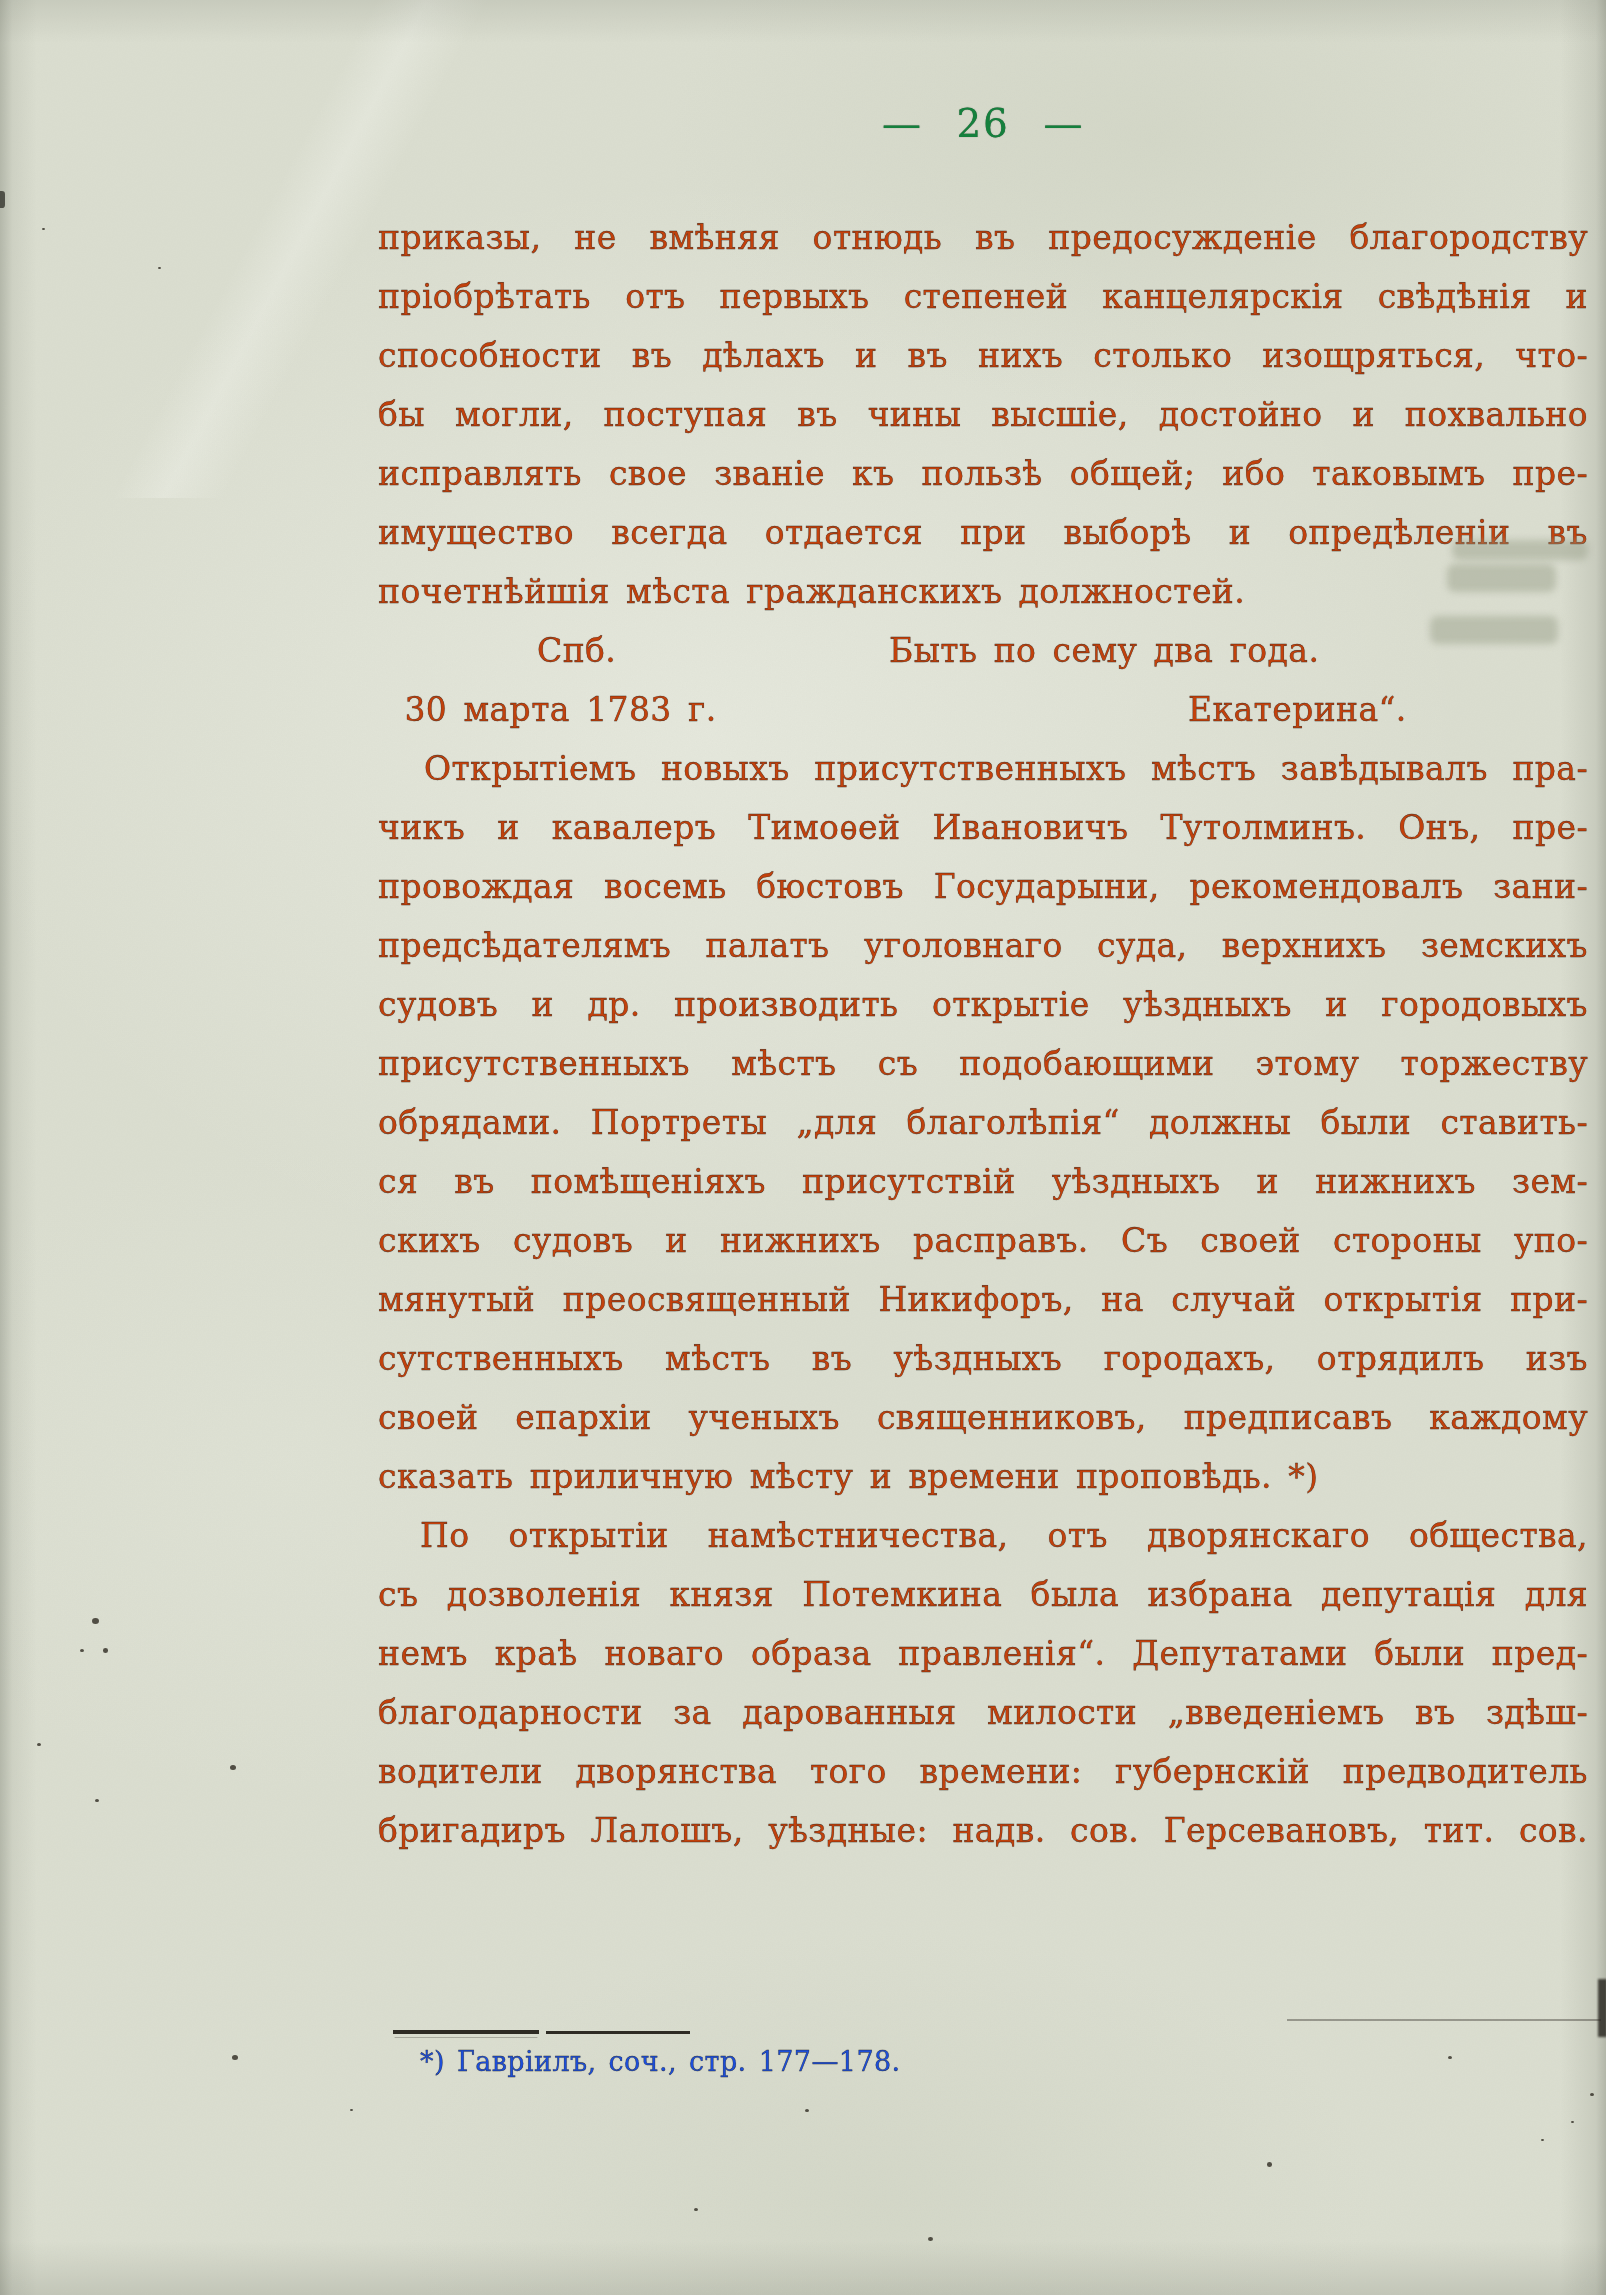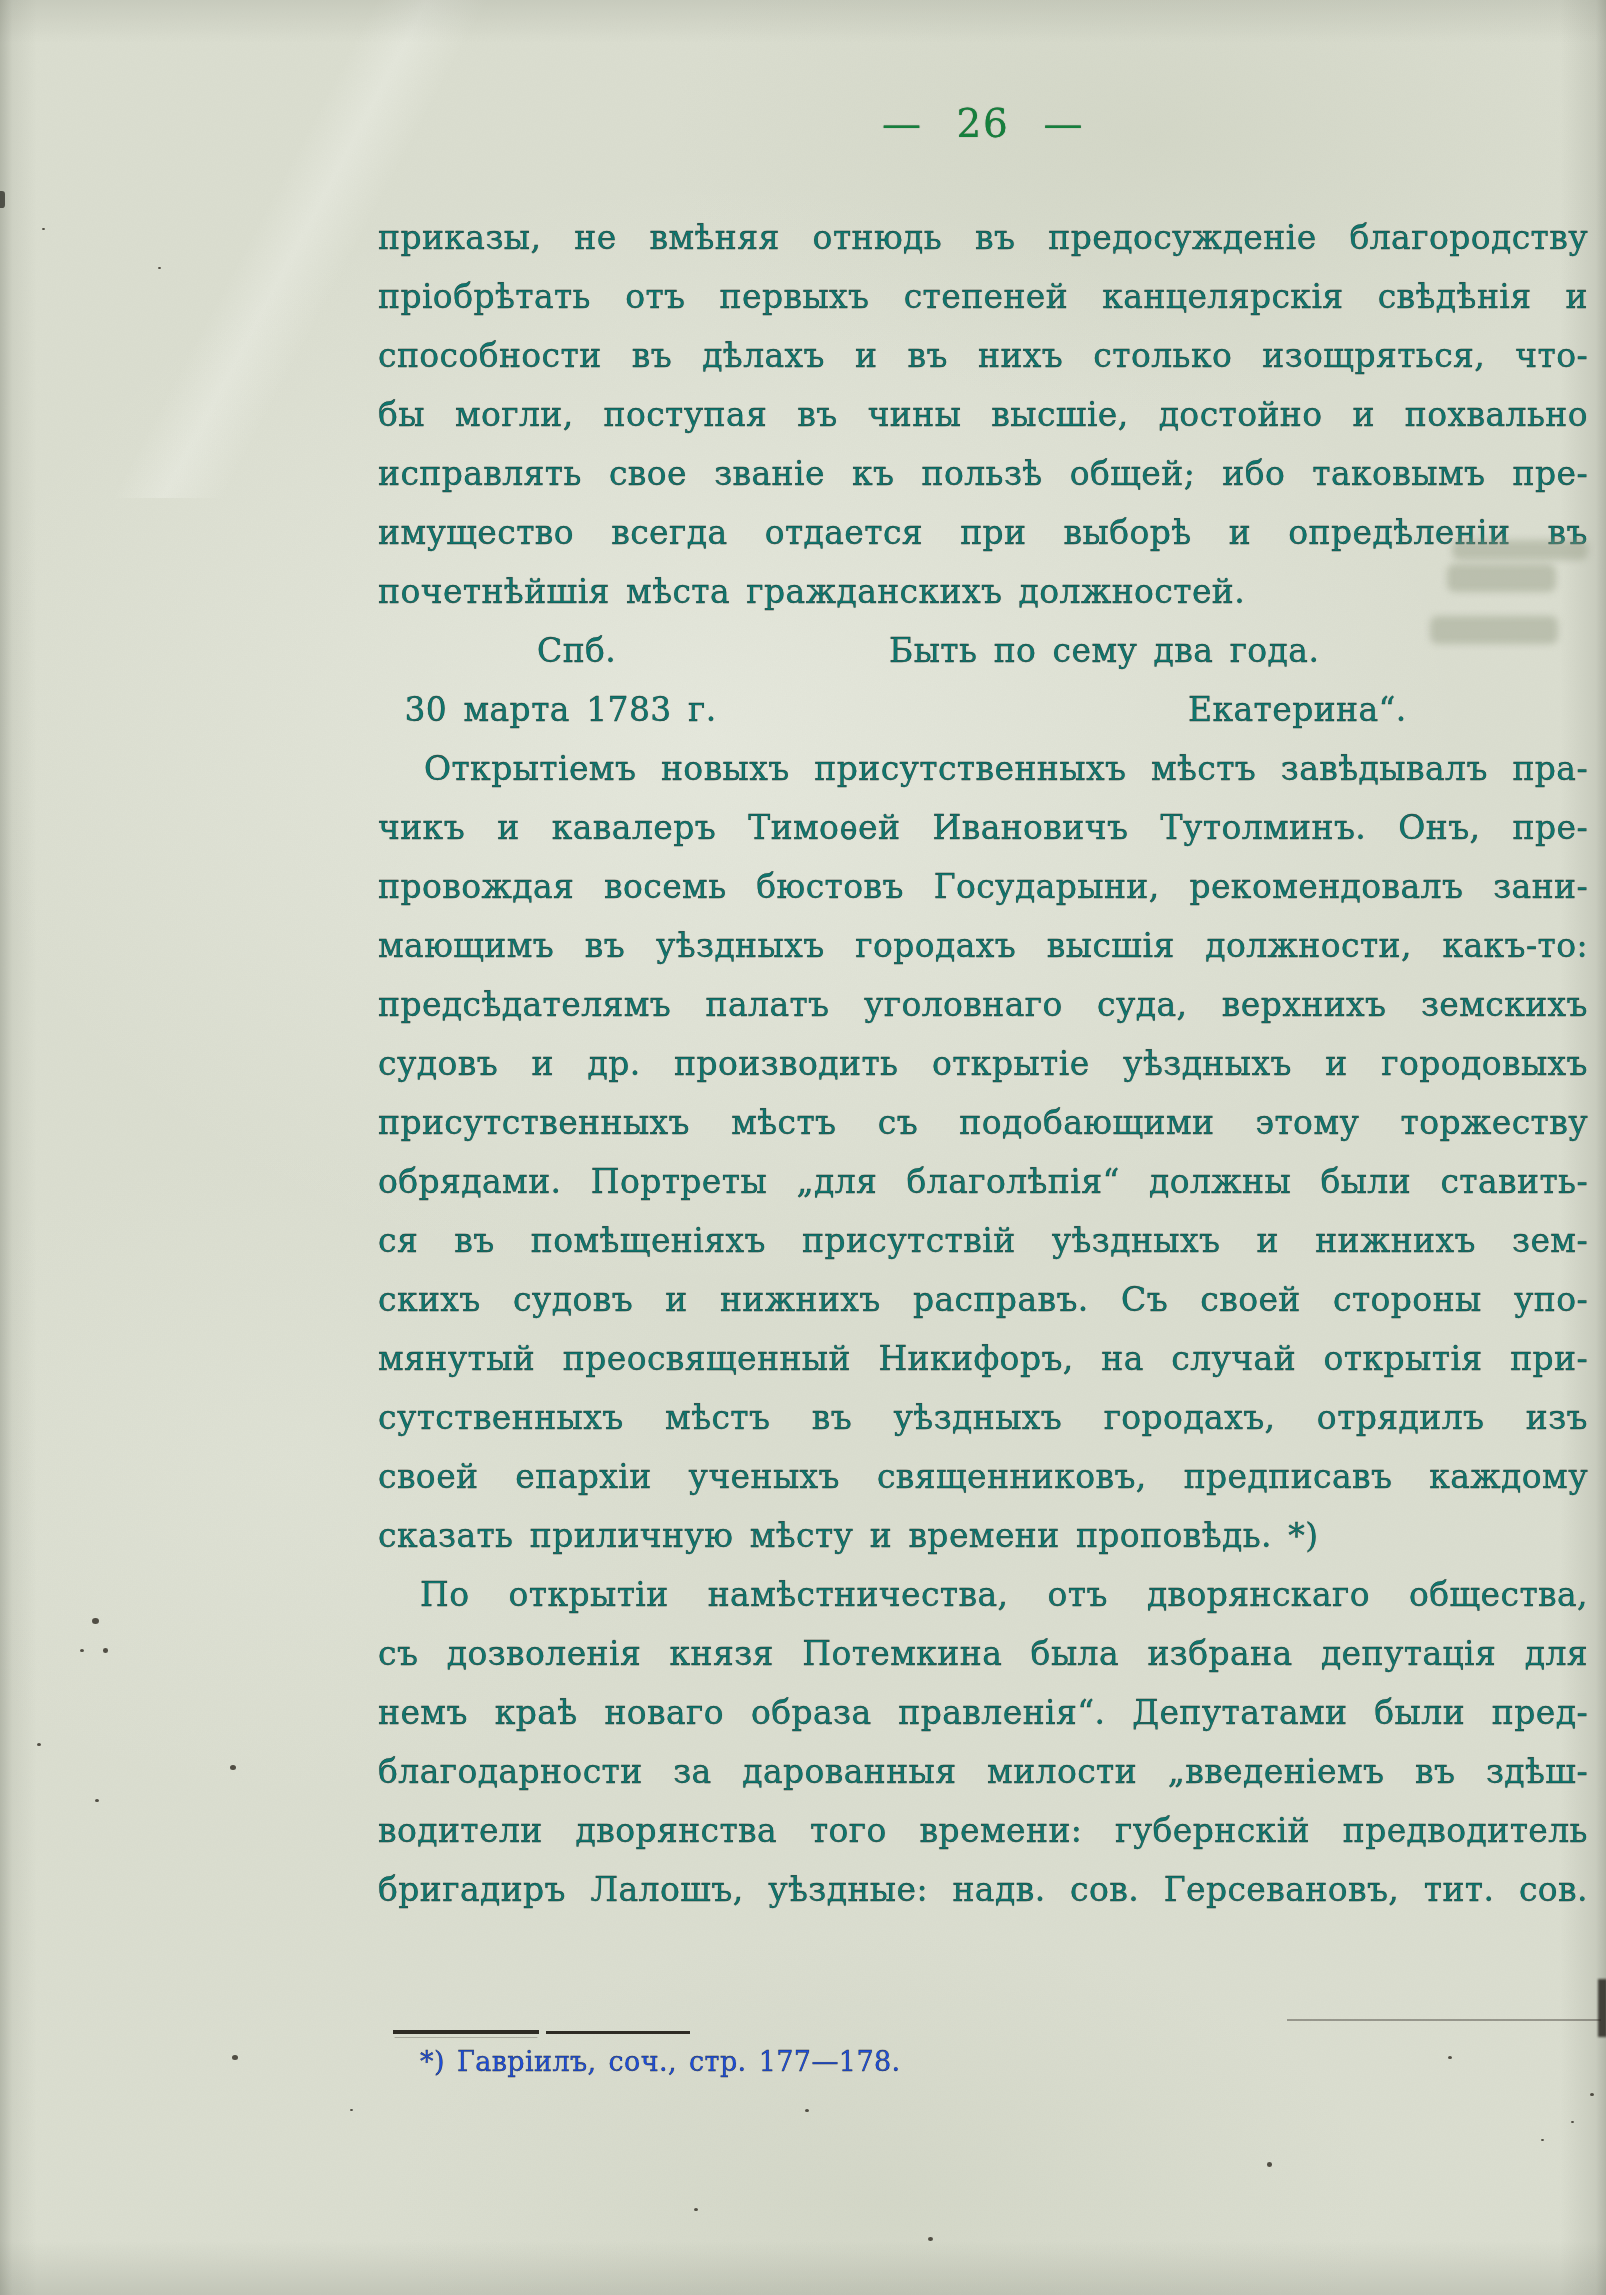--- a/index.html
+++ b/index.html
@@ -77,40 +77,39 @@
   </filter>
 </svg>
 
 <div class="paper"></div>
 <div class="crease"></div>
 <div class="vignette"></div>
 <div class="grain"></div>
 
 <div class="page-number">— 26 —</div>
 
-<div class="text-block" id="text-block" style="color: #0f766e;">
+<div class="text-block" id="text-block" style="color: #c2410c;">
     <div class="line">приказы, не вмѣняя отнюдь въ предосужденіе благородству</div>
     <div class="line">пріобрѣтать отъ первыхъ степеней канцелярскія свѣдѣнія и</div>
     <div class="line">способности въ дѣлахъ и въ нихъ столько изощряться, что-</div>
     <div class="line">бы могли, поступая въ чины высшіе, достойно и похвально</div>
     <div class="line">исправлять свое званіе къ пользѣ общей; ибо таковымъ пре-</div>
     <div class="line">имущество всегда отдается при выборѣ и опредѣленіи въ</div>
     <div class="line para-end">почетнѣйшія мѣста гражданскихъ должностей.</div>
     <div class="line cols">
       <span class="seg" style="left: 159px;">Спб.</span>
       <span class="seg" style="left: 511px;">Быть по сему два года.</span>
     </div>
     <div class="line cols">
       <span class="seg" style="left: 26.4px;">30 марта 1783 г.</span>
       <span class="seg" style="left: 810px;">Екатерина“.</span>
     </div>
     <div class="line" style="text-indent: 46px;">Открытіемъ новыхъ присутственныхъ мѣстъ завѣдывалъ пра-</div>
     <div class="line">чикъ и кавалеръ Тимоѳей Ивановичъ Тутолминъ. Онъ, пре-</div>
     <div class="line">провождая восемь бюстовъ Государыни, рекомендовалъ зани-</div>
-    <div class="line">мающимъ въ уѣздныхъ городахъ высшія должности, какъ-то:</div>
     <div class="line">предсѣдателямъ палатъ уголовнаго суда, верхнихъ земскихъ</div>
     <div class="line">судовъ и др. производить открытіе уѣздныхъ и городовыхъ</div>
     <div class="line">присутственныхъ мѣстъ съ подобающими этому торжеству</div>
     <div class="line">обрядами. Портреты „для благолѣпія“ должны были ставить-</div>
     <div class="line">ся въ помѣщеніяхъ присутствій уѣздныхъ и нижнихъ зем-</div>
     <div class="line">скихъ судовъ и нижнихъ расправъ. Съ своей стороны упо-</div>
     <div class="line">мянутый преосвященный Никифоръ, на случай открытія при-</div>
     <div class="line">сутственныхъ мѣстъ въ уѣздныхъ городахъ, отрядилъ изъ</div>
     <div class="line">своей епархіи ученыхъ священниковъ, предписавъ каждому</div>
     <div class="line para-end">сказать приличную мѣсту и времени проповѣдь. *)</div>

